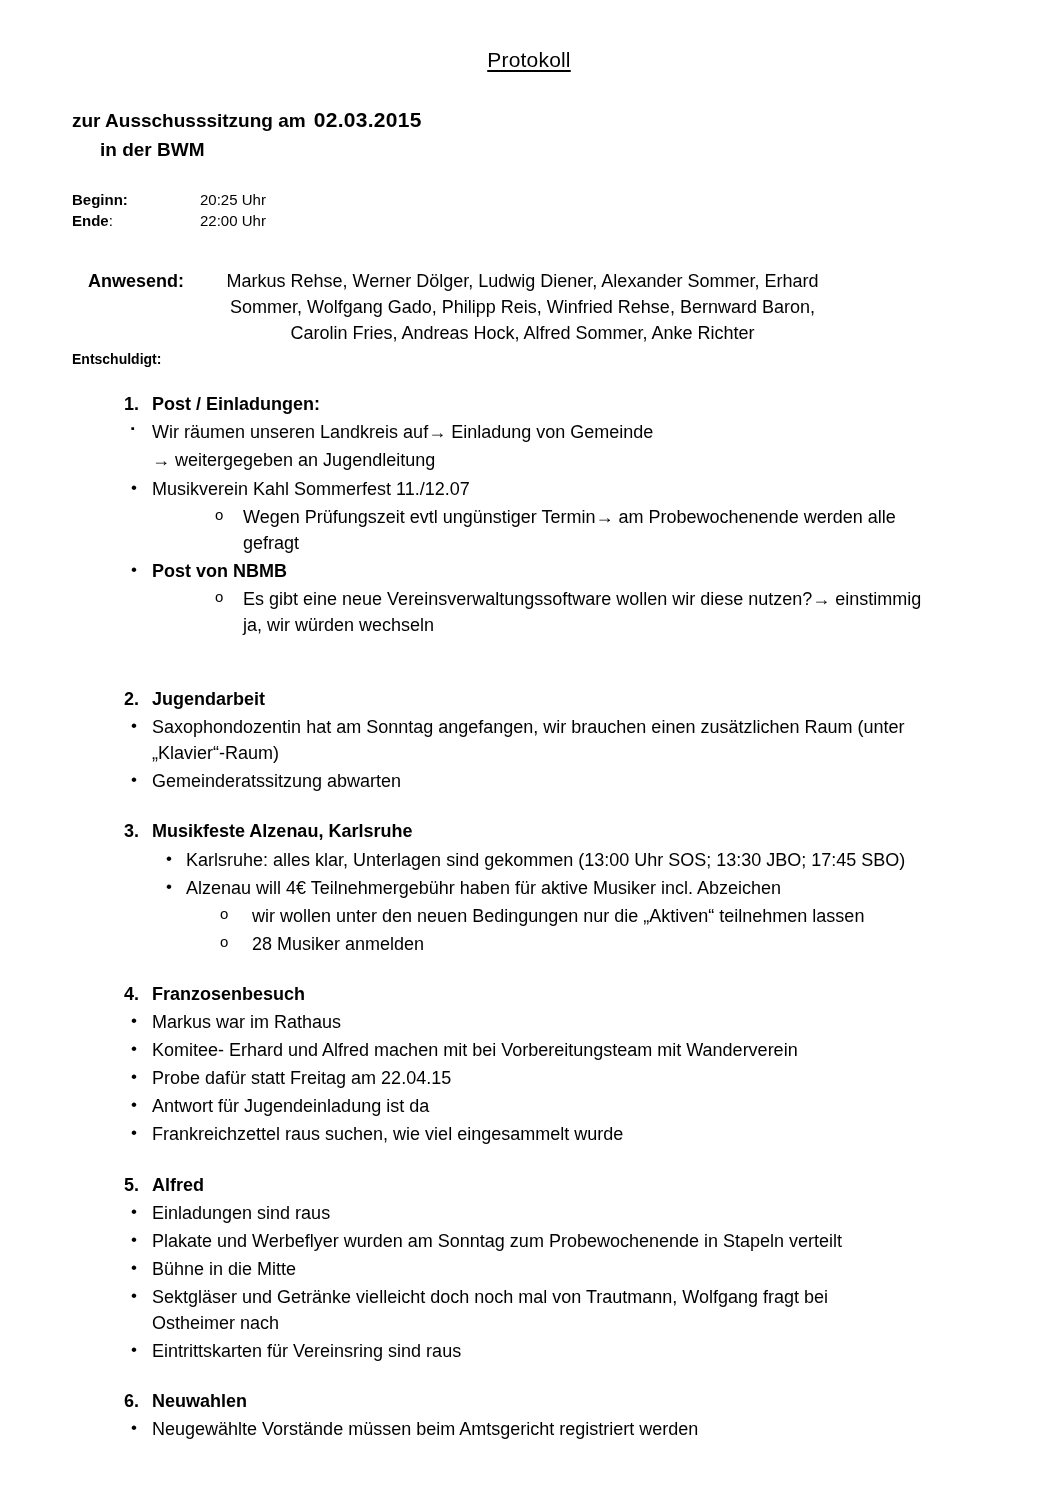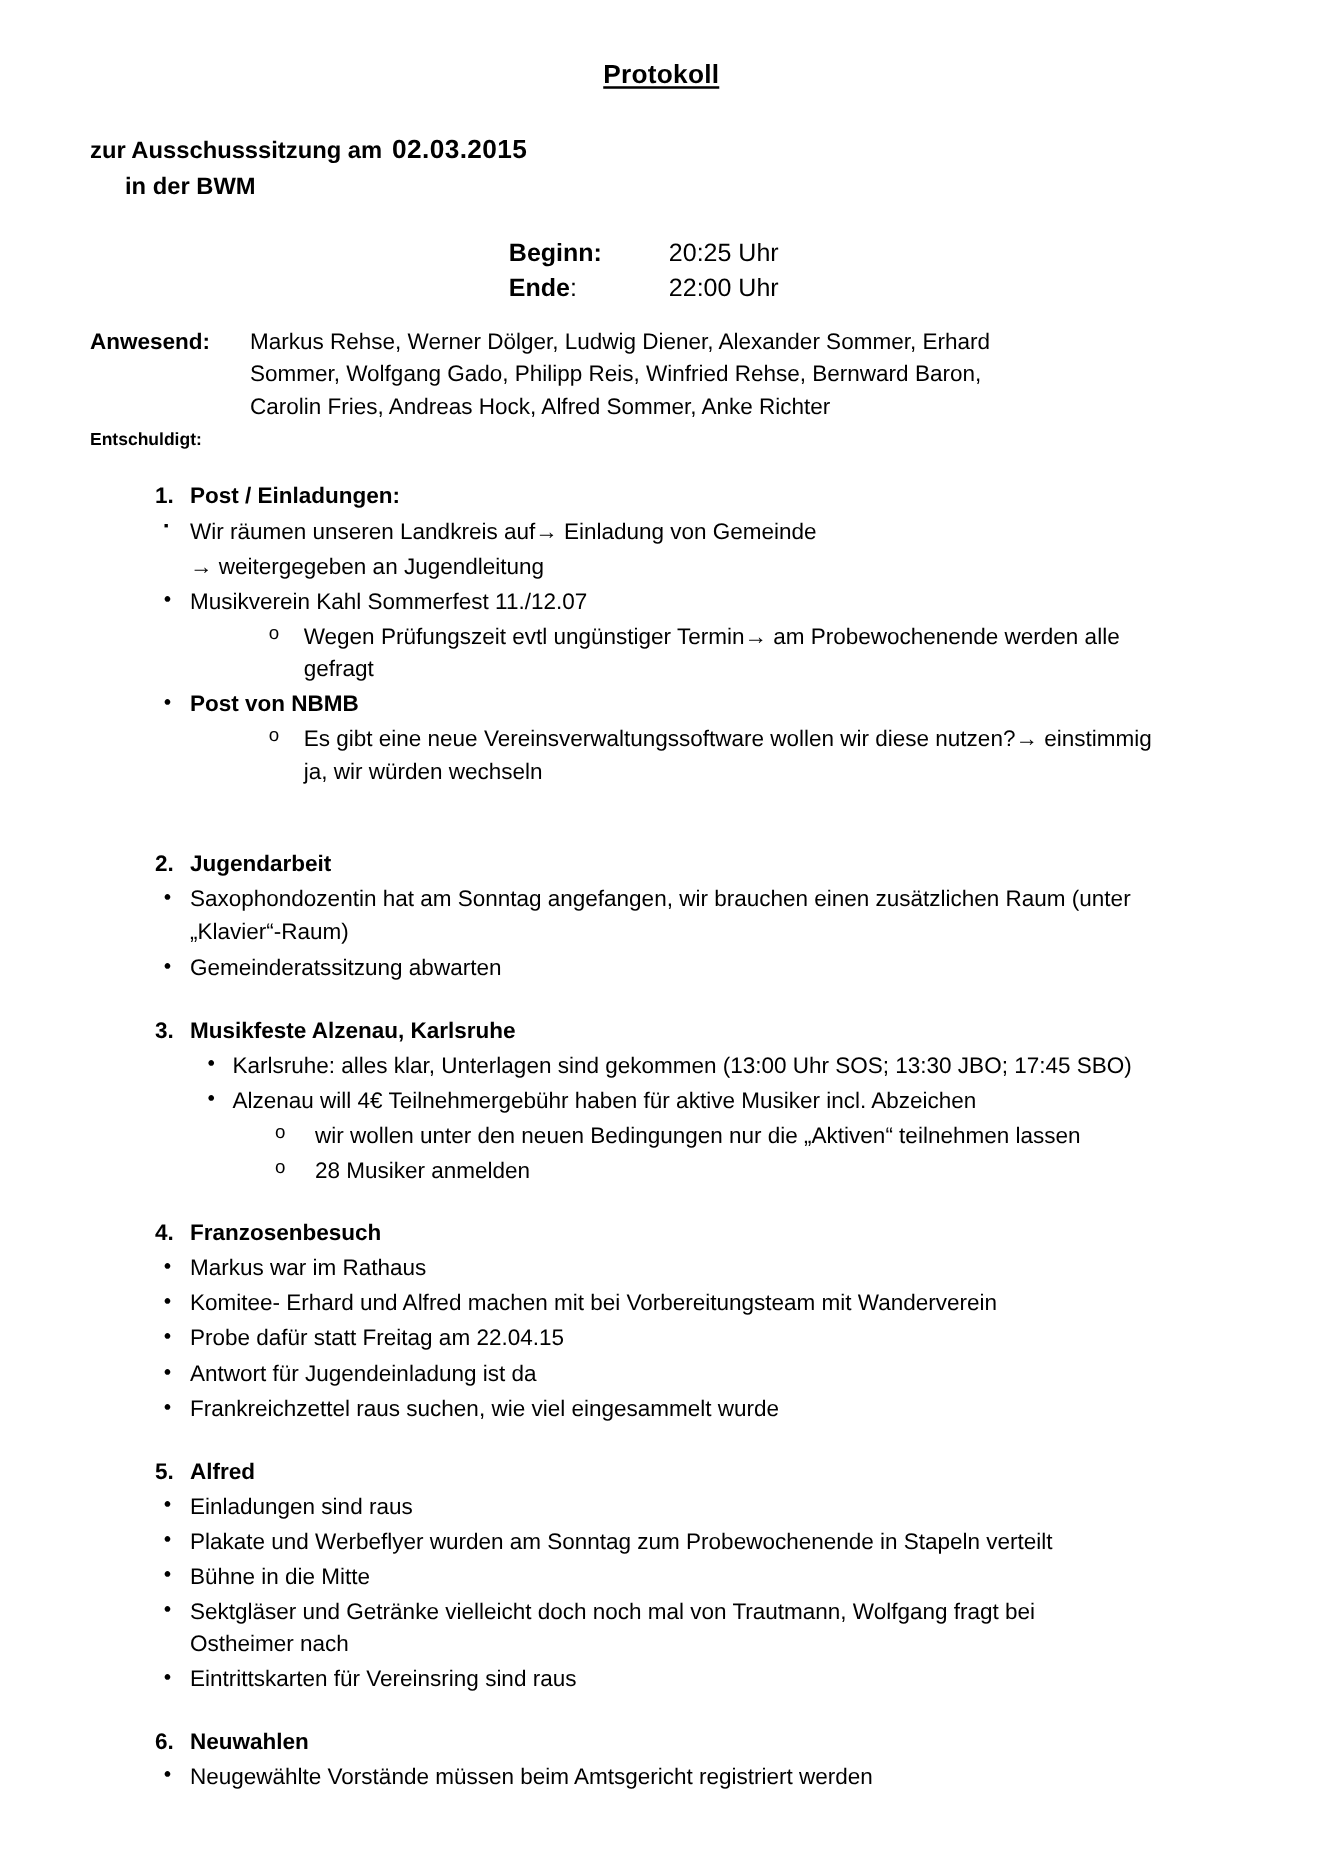--- a/index.html
+++ b/index.html
@@ -16,21 +16,21 @@
     width: 1058px;
     height: 1497px;
     background: #ffffff;
     overflow: hidden;
     box-sizing: border-box;
   }
 
   
   .doc-title {
     text-align: center;
-    font-weight: bold;
+    font-weight: normal;
     font-size: 21px;
     letter-spacing: 0.2px;
     text-decoration: underline;
     text-underline-offset: 3px;
     padding-top: 48px;
     line-height: 1.1;
   }
 
   
   .meta {
@@ -55,38 +55,38 @@
     line-height: 1.45;
     margin-left: 28px;
   }
 
   .times {
     margin-top: 26px;
   }
   .time-row {
     display: flex;
     line-height: 1.42;
-    font-size: 20px;
-    justify-content: center;
+    font-size: 15px;
   }
   .time-label {
     width: 128px;
     flex: 0 0 128px;
     font-weight: bold;
   }
   .time-label .nb { font-weight: normal; }
   .time-value {
     font-weight: normal;
   }
 
   .attend {
-    margin-top: 14px;
+    margin-top: 36px;
     display: flex;
     font-size: 18px;
     line-height: 1.45;
+    text-align: center;
   }
   .attend-label {
     width: 128px;
     flex: 0 0 128px;
     font-weight: bold;
   }
   .attend-names {
     flex: 1 1 auto;
     max-width: 645px;
   }

